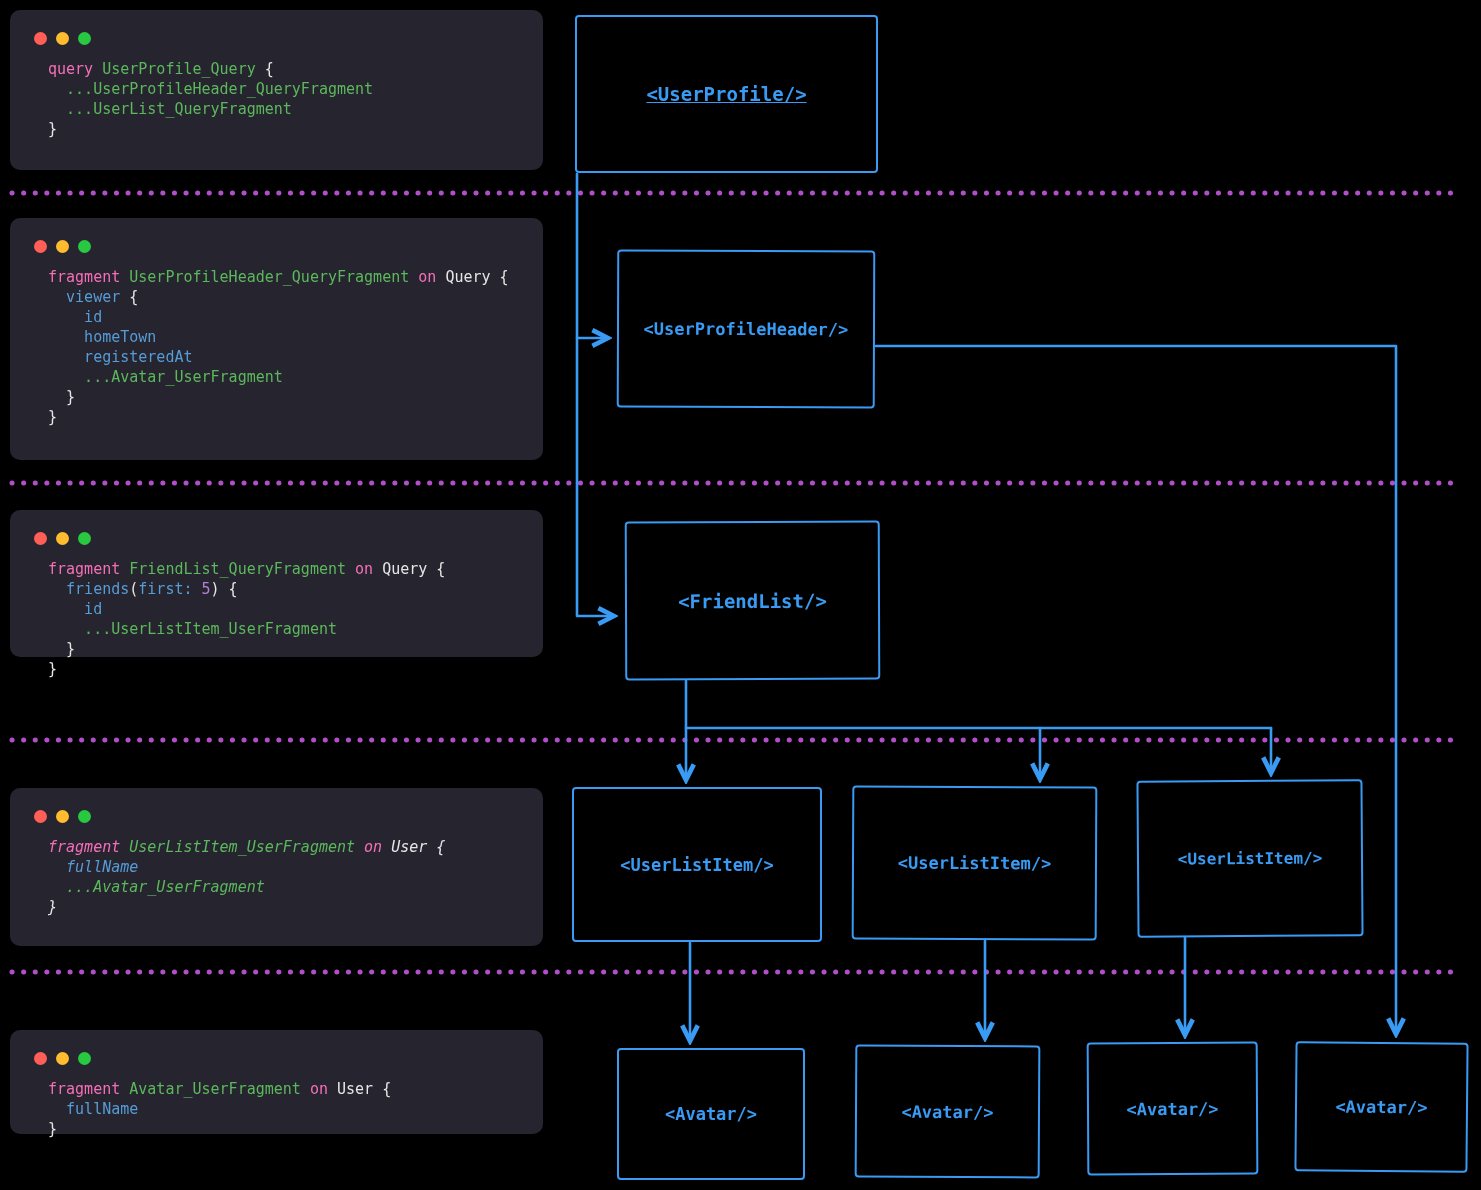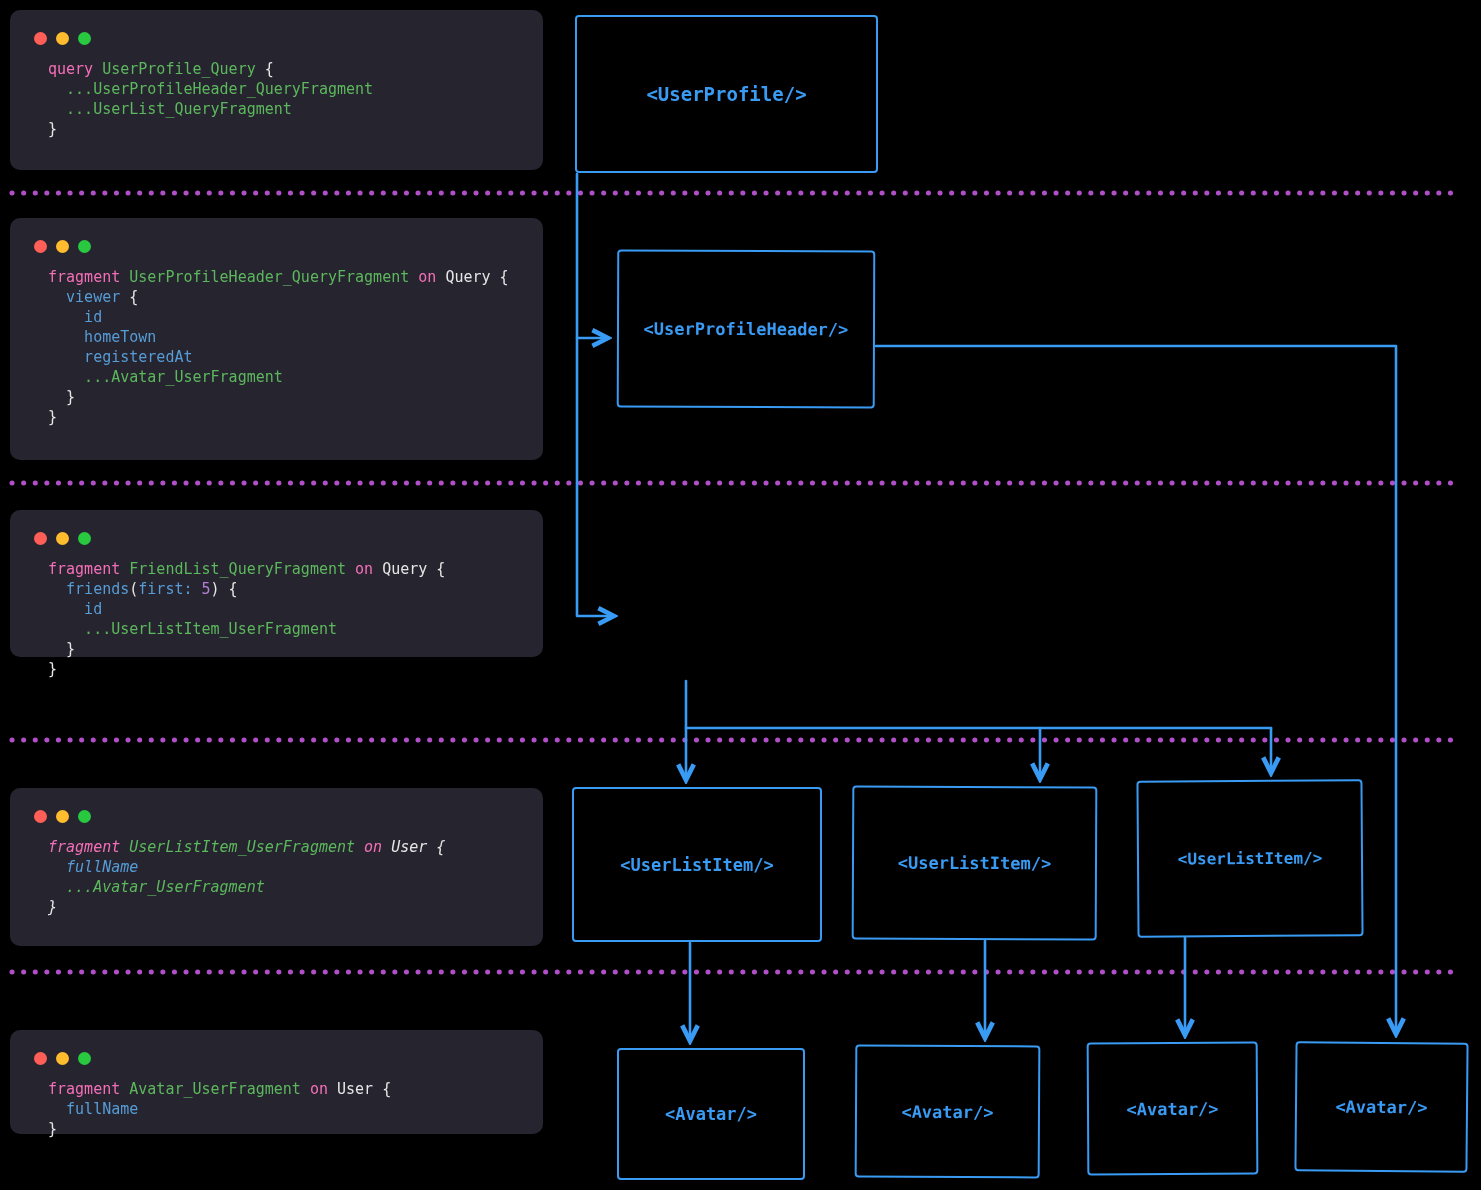--- a/index.html
+++ b/index.html
@@ -65,21 +65,21 @@
     position:absolute;
     border:2.6px solid var(--accent);
     border-radius:4px;
     display:flex;align-items:center;justify-content:center;
     color:var(--accent);
     font-weight:bold;
     font-size:17px;
     letter-spacing:0px;
     background:transparent;
   }
-  .b-userprofile{left:575px;top:15px;width:303px;height:158px;font-size:19px;}
+  .b-userprofile{left:575px;top:15px;width:303px;height:158px;font-size:19px;text-decoration:underline;}
   .b-header{left:617px;top:250px;width:258px;height:158px;transform:rotate(0.2deg);}
   .b-friendlist{left:625px;top:521px;width:255px;height:159px;font-size:19px;transform:rotate(-0.2deg);}
   .b-uli1{left:572px;top:787px;width:250px;height:155px;}
   .b-uli2{left:852px;top:786px;width:245px;height:154px;transform:rotate(0.25deg);}
   .b-uli3{left:1137px;top:780px;width:226px;height:157px;font-size:16px;transform:rotate(-0.4deg);}
   .b-av1{left:617px;top:1048px;width:188px;height:132px;}
   .b-av2{left:855px;top:1045px;width:185px;height:133px;transform:rotate(0.3deg);}
   .b-av3{left:1087px;top:1042px;width:171px;height:133px;transform:rotate(-0.3deg);}
   .b-av4{left:1295px;top:1042px;width:173px;height:130px;transform:rotate(0.5deg);}
 </style>
@@ -156,20 +156,23 @@
     </div>
     <pre class="code"><div class="code-line"><span class="tok-kw">fragment </span><span class="tok-name">Avatar_UserFragment</span><span class="tok-kw"> on </span><span class="tok-type">User</span><span class="tok-punct"> {</span></div><div class="code-line"><span class="tok-field">  fullName</span></div><div class="code-line"><span class="tok-punct">}</span></div></pre>
   </section>
 
   <div class="box b-userprofile">
     <span>&lt;UserProfile/&gt;</span>
   </div>
   <div class="box b-header">
     <span>&lt;UserProfileHeader/&gt;</span>
   </div>
+  <div class="box b-friendlist">
+    <span>&lt;FriendList/&gt;</span>
+  </div>
   <div class="box b-uli1">
     <span>&lt;UserListItem/&gt;</span>
   </div>
   <div class="box b-uli2">
     <span>&lt;UserListItem/&gt;</span>
   </div>
   <div class="box b-uli3">
     <span>&lt;UserListItem/&gt;</span>
   </div>
   <div class="box b-av1">

